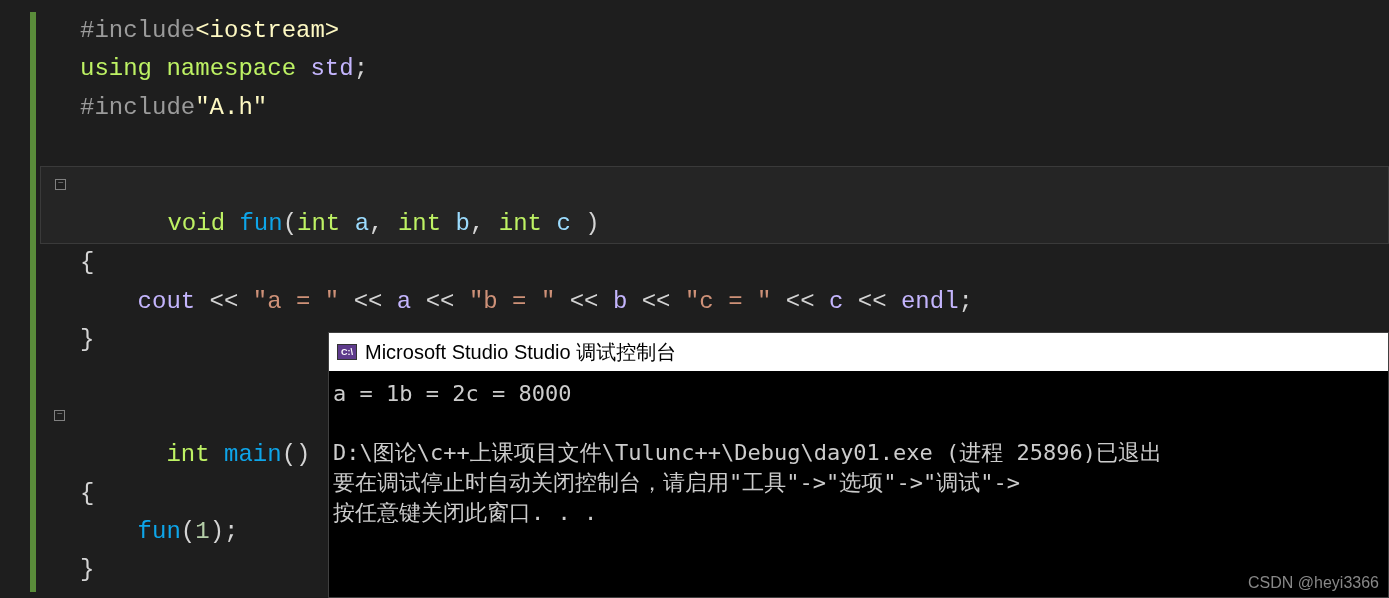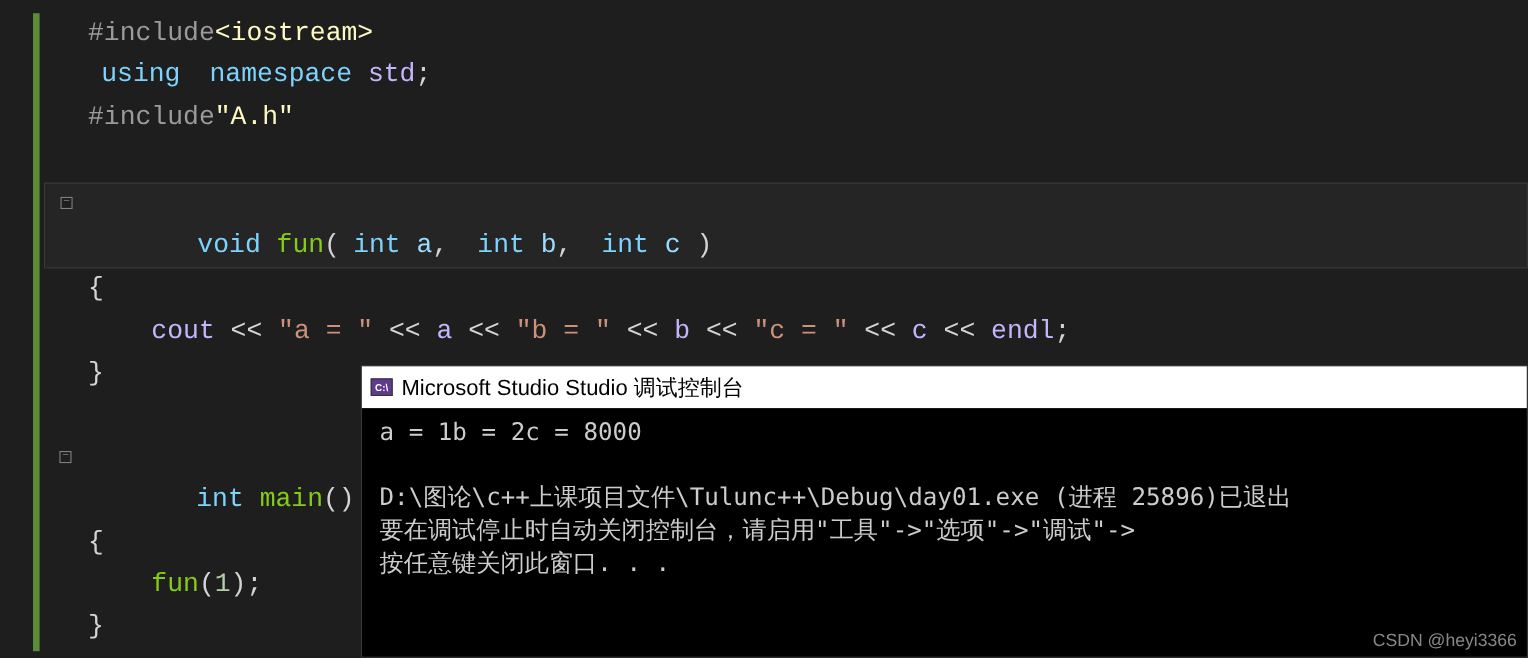--- a/index.html
+++ b/index.html
@@ -55,26 +55,26 @@
       border: 1px solid #808080;
       display: flex;
       align-items: center;
       justify-content: center;
       font-size: 10px;
       color: #808080;
       background: #1e1e1e;
       top: 12px;
       cursor: pointer;
     }
-    .keyword { color: #7dd3fc; margin-left: 12px; }
+    .keyword { color: #bef264; }
     .string { color: #ce9178; }
     .preproc { color: #9b9b9b; margin-top: 36px; }
     .preproc-file { color: #fef9c3; }
     .identifier { color: #c4b5fd; }
-    .func-name { color: #84cc16; }
+    .func-name { color: #0ea5e9; }
     .param { color: #9cdcfe; }
     .number { color: #b5cea8; }
     .punct { color: #d4d4d4; }
     .operator { color: #d4d4d4; }
     
     .console-window {
       position: absolute;
       left: 328px;
       top: 332px;
       width: 1061px;
@@ -99,21 +99,21 @@
       margin-right: 8px;
       display: flex;
       align-items: center;
       justify-content: center;
       color: #fff;
       font-size: 9px;
       font-weight: bold;
       border: 1px solid #333;
     }
     .console-content {
-      padding: 8px 16px;
+      padding: 8px 4px;
       color: #ccc;
       font-family: 'Consolas', 'SimSun', monospace;
       font-size: 22px;
       line-height: 1.35;
       white-space: pre-wrap;
     }
     .watermark {
       position: absolute;
       right: 10px;
       bottom: 6px;

